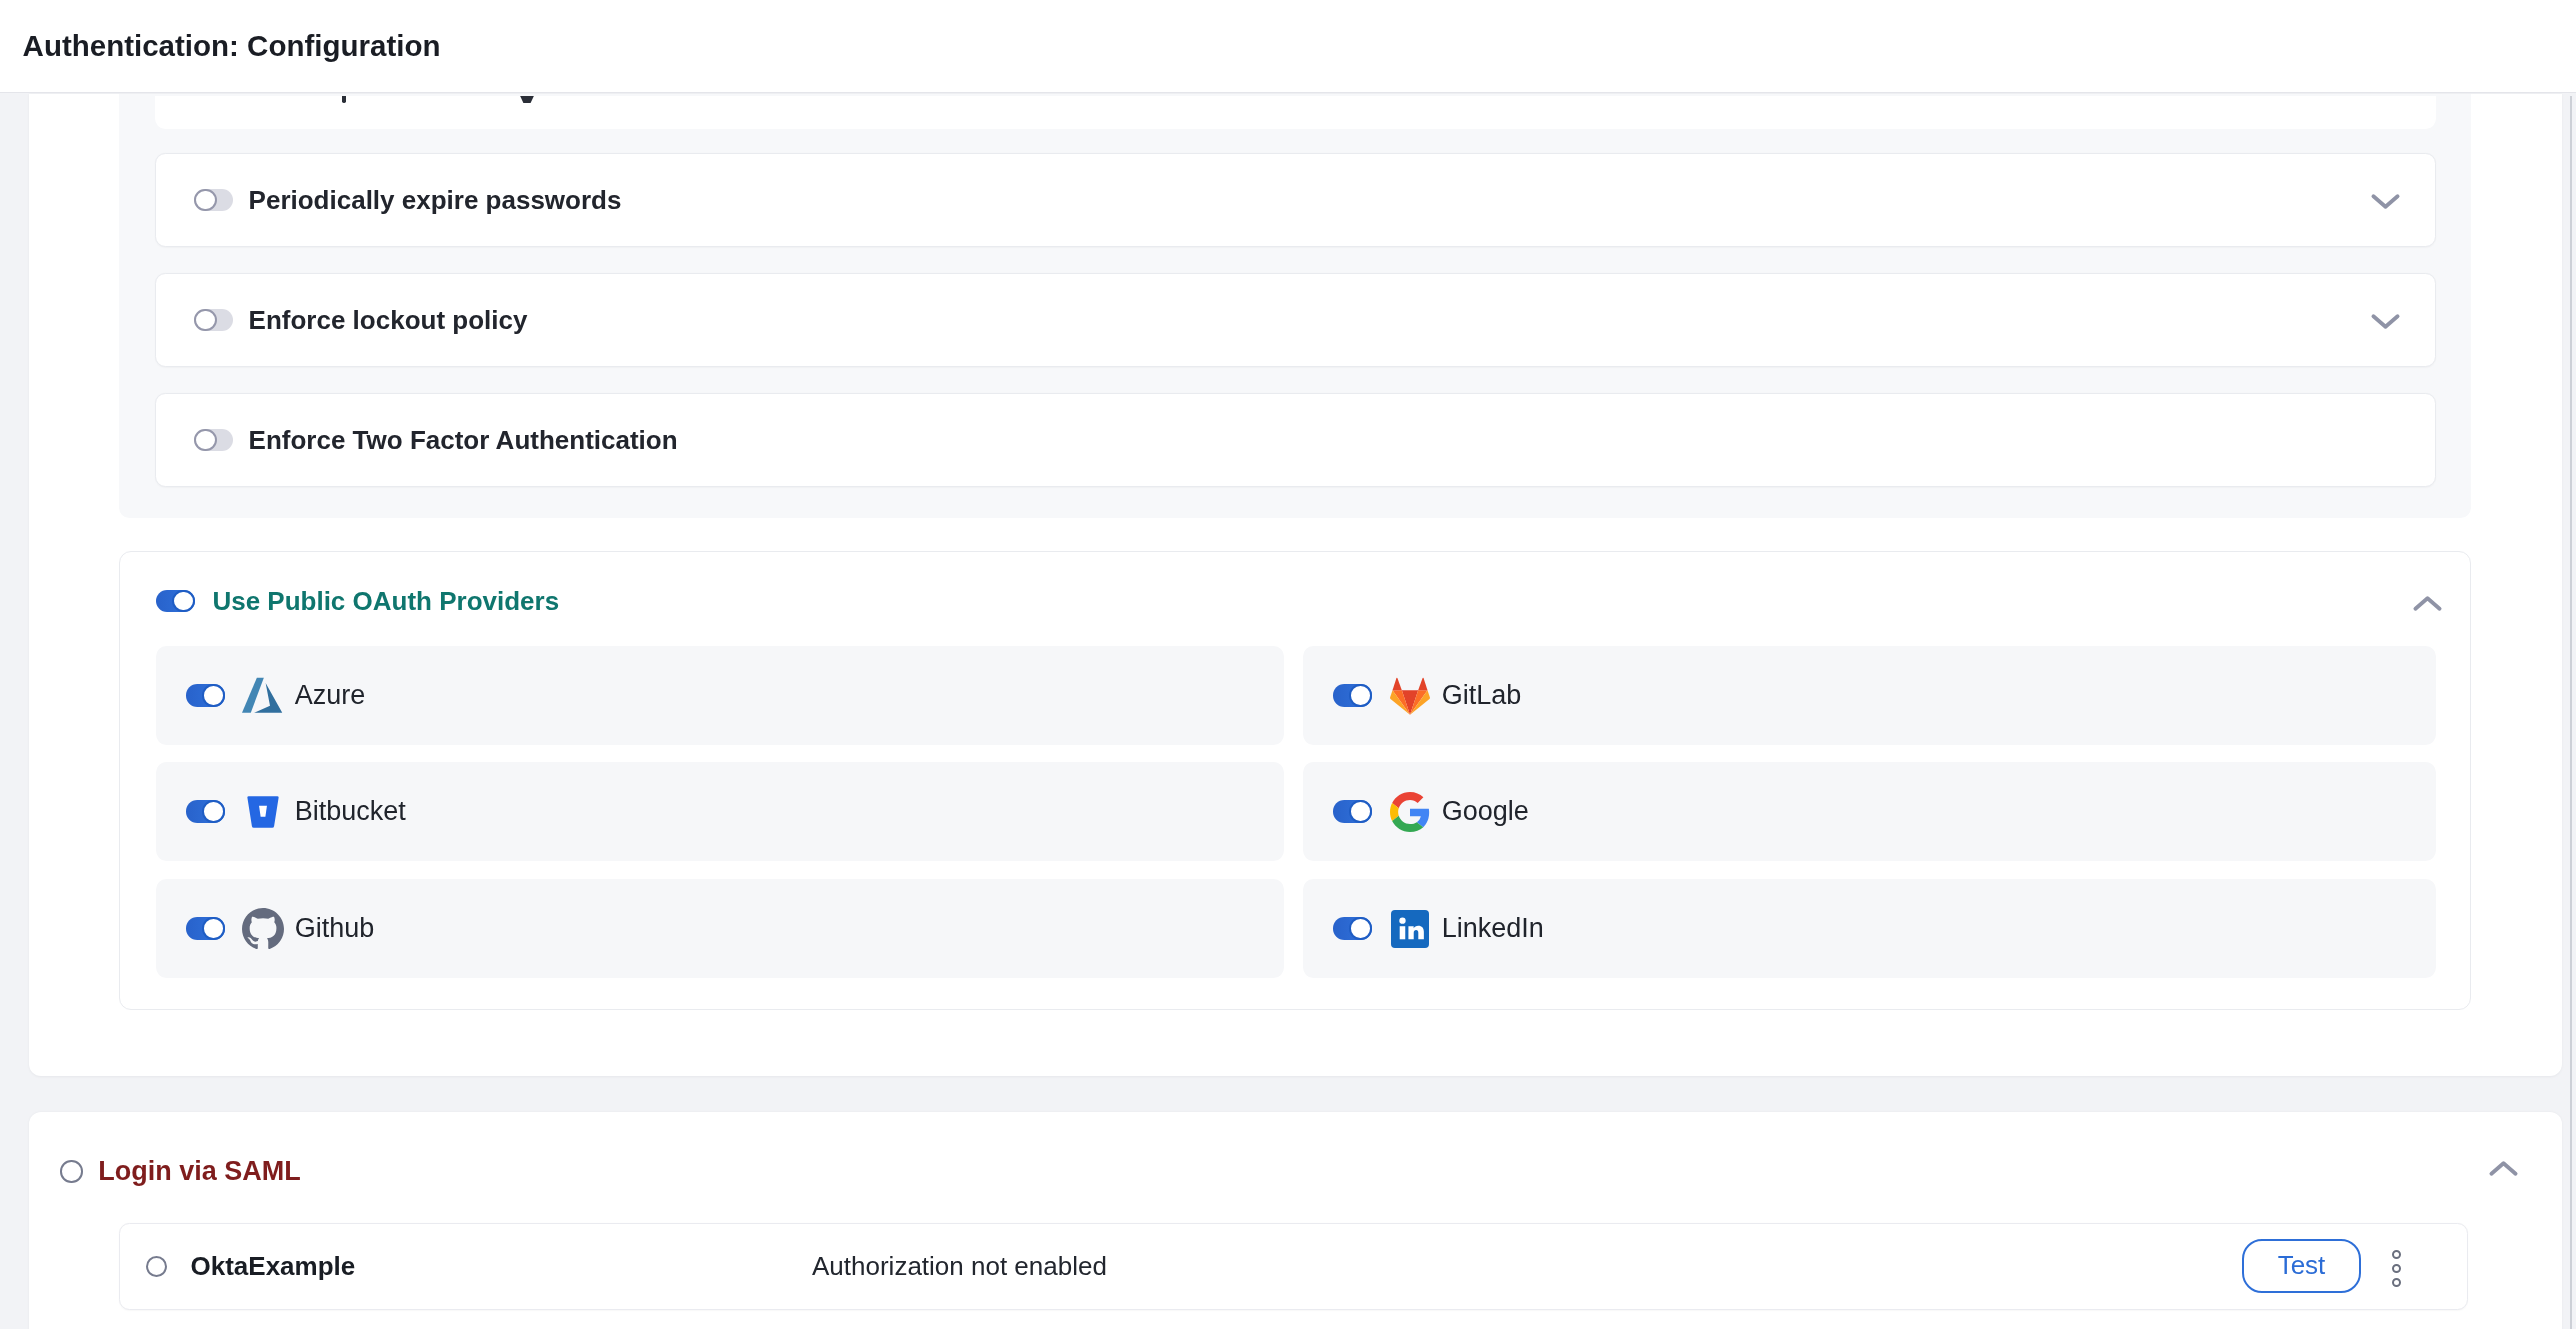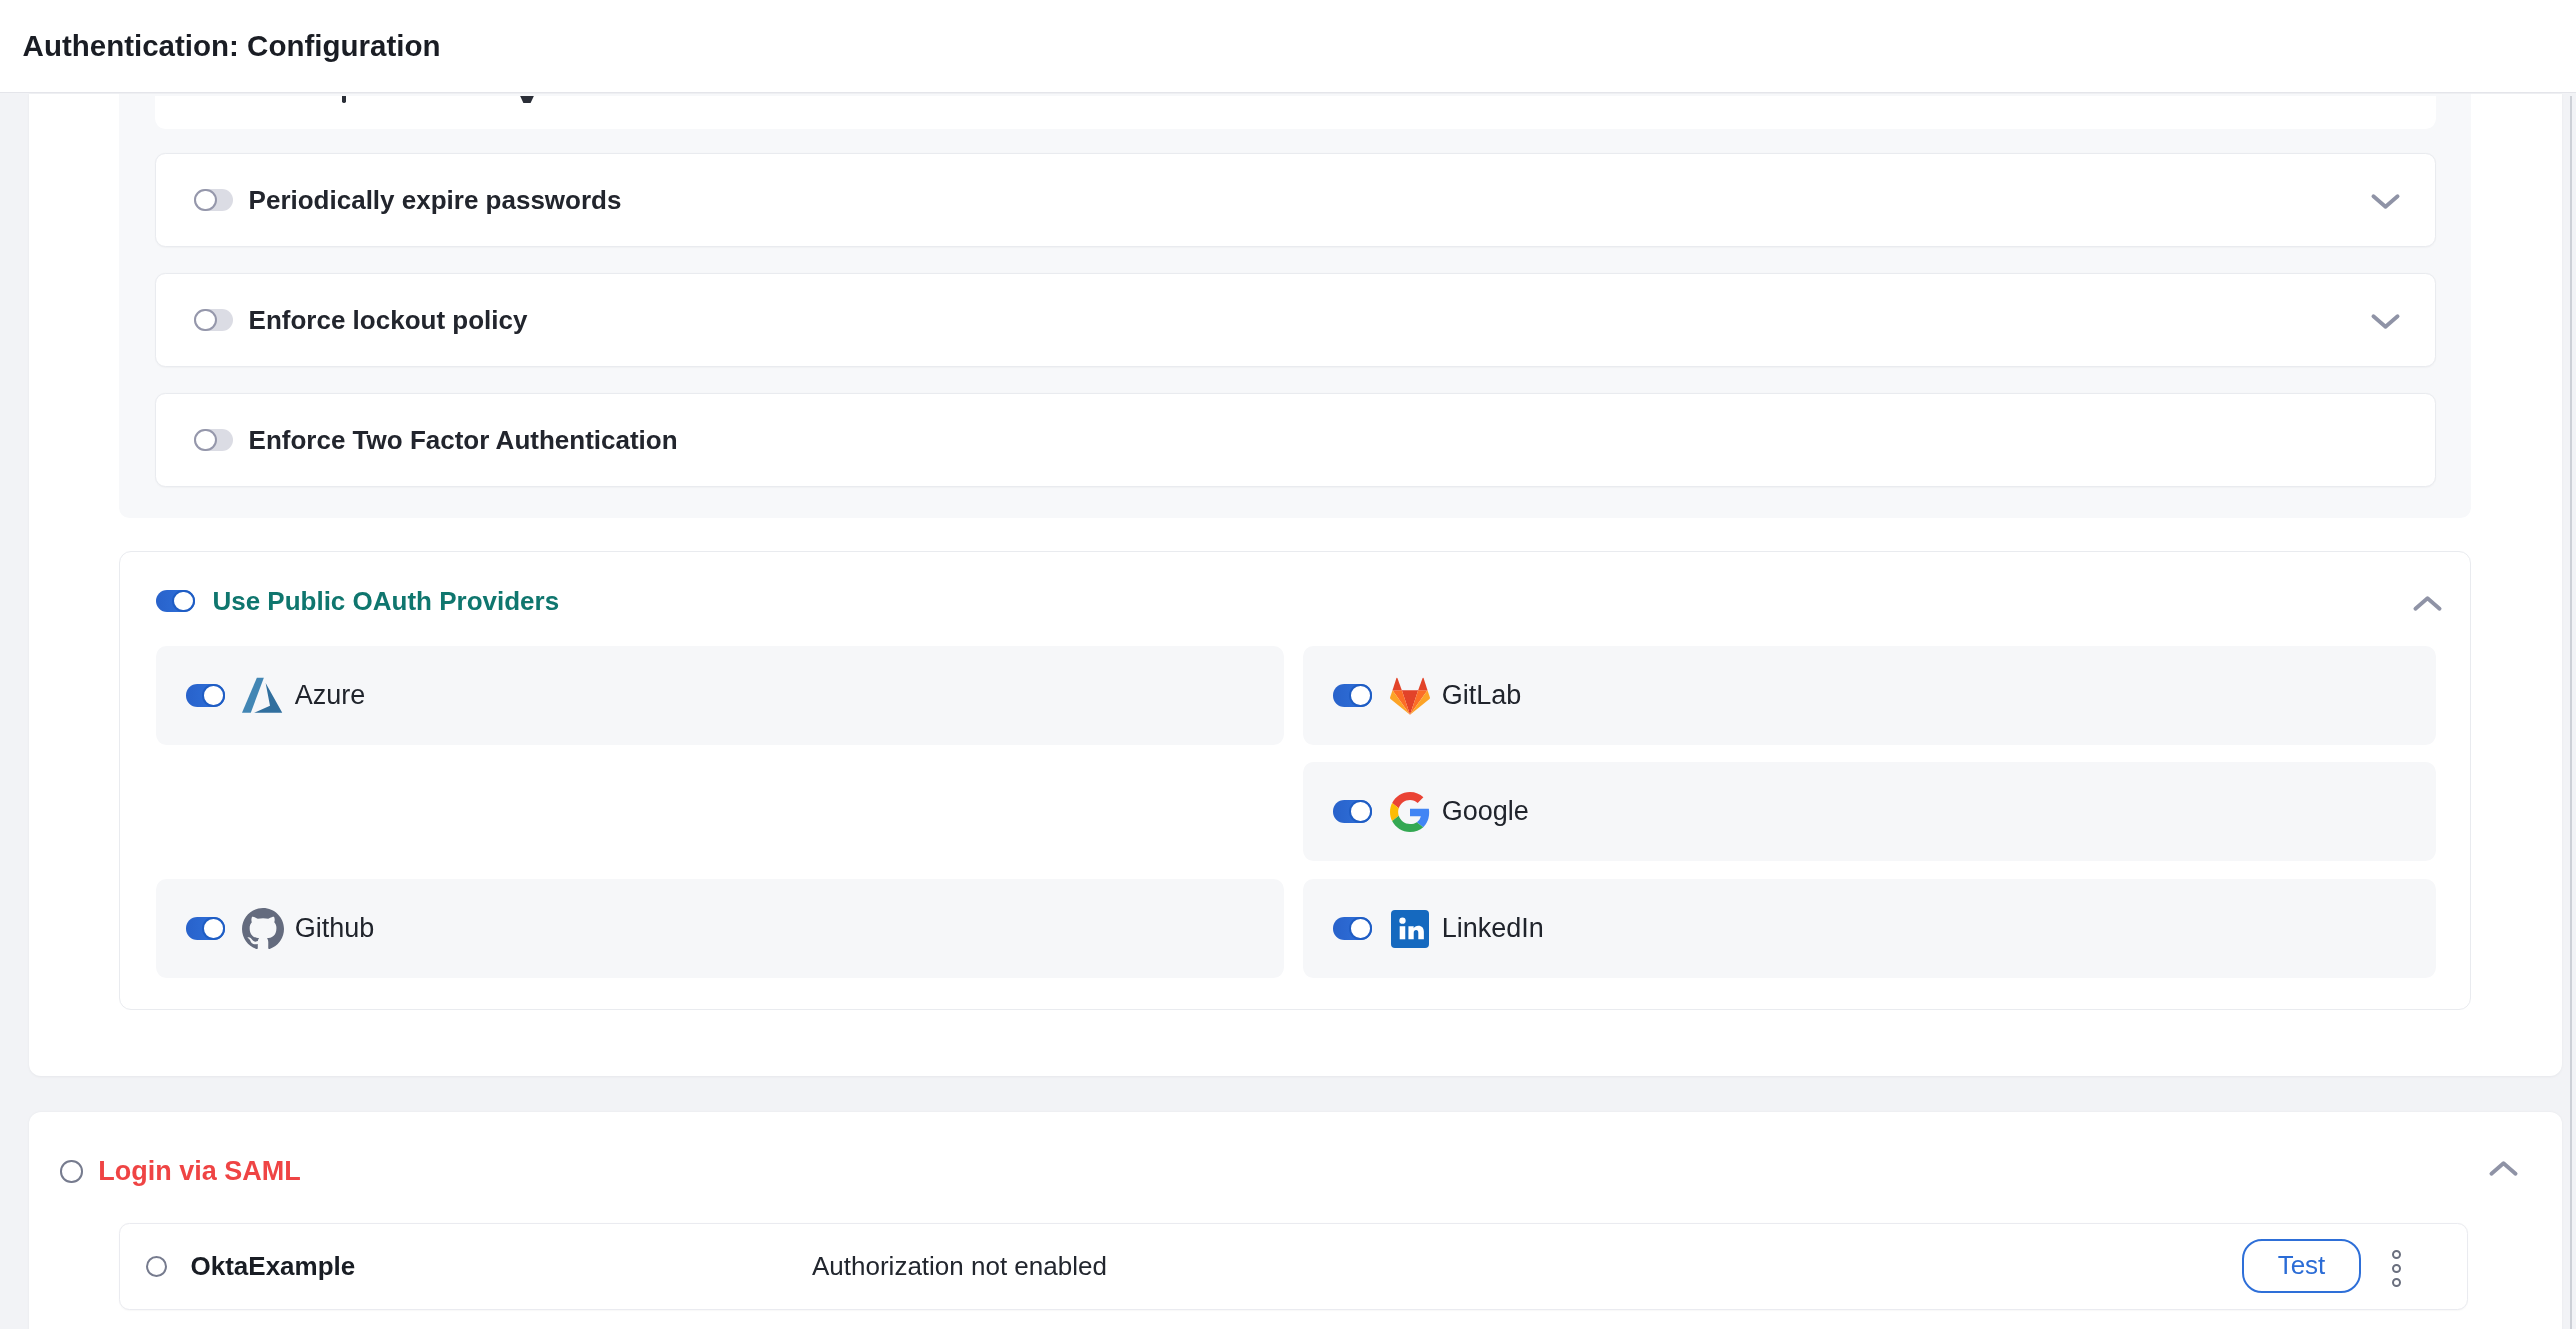--- a/index.html
+++ b/index.html
@@ -48,21 +48,21 @@
   .prow{position:absolute;height:99px;background:#f6f7f9;border-radius:10.4px;
         display:flex;align-items:center;padding-left:30px;box-sizing:border-box;}
   .picon{width:42px;height:42px;margin-left:16.5px;flex:0 0 auto;display:flex;align-items:center;justify-content:center;}
   .plabel{margin-left:11.3px;font-size:27px;font-weight:500;color:#20242c;}
 
   
   .card2{position:absolute;left:29px;top:1112px;width:2533px;height:226px;background:#fff;
          border-radius:12px 12px 0 0;box-shadow:0 0.9px 2.6px rgba(16,24,40,.05);}
   .saml-head{position:absolute;left:31px;top:37px;height:45px;display:flex;align-items:center;}
   .radio{width:22.6px;height:22.6px;border-radius:50%;border:2.6px solid #767b8e;background:#fff;box-sizing:border-box;flex:0 0 auto;}
-  .saml-head .lbl{margin-left:15.6px;font-size:27px;font-weight:700;color:#ef4444;}
+  .saml-head .lbl{margin-left:15.6px;font-size:27px;font-weight:700;color:#7f1d1d;}
   .okta{position:absolute;left:90px;top:111px;width:2349px;height:87px;background:#fff;
         border:1.7px solid #eaebf0;border-radius:10.4px;box-sizing:border-box;
         display:flex;align-items:center;padding-left:26px;box-shadow:0 0.9px 1.7px rgba(16,24,40,.03);}
   .okta .radio{width:21px;height:21px;}
   .okta .name{margin-left:23.5px;font-size:26px;font-weight:700;color:#191d24;}
   .okta .status{position:absolute;left:692px;font-size:26px;font-weight:400;color:#22262e;}
   .btn-test{position:absolute;left:2122px;top:14.8px;width:119px;height:54px;border:2.6px solid #2e6fd8;
             border-radius:20px;background:#fff;color:#2b6cd6;font-size:26px;font-weight:500;
             font-family:"Liberation Sans",sans-serif;display:flex;align-items:center;justify-content:center;box-sizing:border-box;}
   .kebab{position:absolute;left:2267px;top:23.5px;width:19px;display:flex;flex-direction:column;align-items:center;}
@@ -138,20 +138,32 @@
           </span>
         <span class="picon">
           <svg width="42" height="42" viewBox="0 0 48 48">
             <path d="M25 3 L10 43 H0 L17 3 Z" fill="#4286b4"></path>
             <path d="M27 9 L46 43 H14 L32 35 Z" fill="#316f9e"></path>
           </svg>
         </span>
         <span class="plabel">Azure</span>
       </div>
 
+      <div class="prow" style="left:36px;top:210px;width:1128px;">
+        <span class="tgl on">
+            <span class="knob"></span>
+          </span>
+        <span class="picon">
+          <svg width="38" height="38" viewBox="0 0 48 48">
+            <path d="M6 4 H42 Q44 4 43.7 6 L38 42 Q37.7 44 35.6 44 H12.4 Q10.3 44 10 42 L4.3 6 Q4 4 6 4 Z" fill="#2467e3"></path>
+            <path d="M19 16 H29 L27 30 H21 Z" fill="#ffffff"></path>
+          </svg>
+        </span>
+        <span class="plabel">Bitbucket</span>
+      </div>
 
       <div class="prow" style="left:36px;top:327px;width:1128px;">
         <span class="tgl on">
             <span class="knob"></span>
           </span>
         <span class="picon">
           <svg width="42" height="42" viewBox="0 0 48 48">
             <path transform="scale(3)" fill="#646b7e" d="M8 0C3.58 0 0 3.58 0 8c0 3.54 2.29 6.53 5.47 7.59.4.07.55-.17.55-.38 0-.19-.01-.82-.01-1.49-2.01.37-2.53-.49-2.69-.94-.09-.23-.48-.94-.82-1.13-.28-.15-.68-.52-.01-.53.63-.01 1.08.58 1.23.82.72 1.21 1.87.87 2.33.66.07-.52.28-.87.51-1.07-1.78-.2-3.64-.89-3.64-3.95 0-.87.31-1.59.82-2.15-.08-.2-.36-1.02.08-2.12 0 0 .67-.21 2.2.82.64-.18 1.32-.27 2-.27s1.36.09 2 .27c1.53-1.04 2.2-.82 2.2-.82.44 1.1.16 1.92.08 2.12.51.56.82 1.27.82 2.15 0 3.07-1.87 3.75-3.65 3.95.29.25.54.73.54 1.48 0 1.07-.01 1.93-.01 2.2 0 .21.15.46.55.38A8.01 8.01 0 0 0 16 8c0-4.42-3.58-8-8-8z"></path>
           </svg>
         </span>

